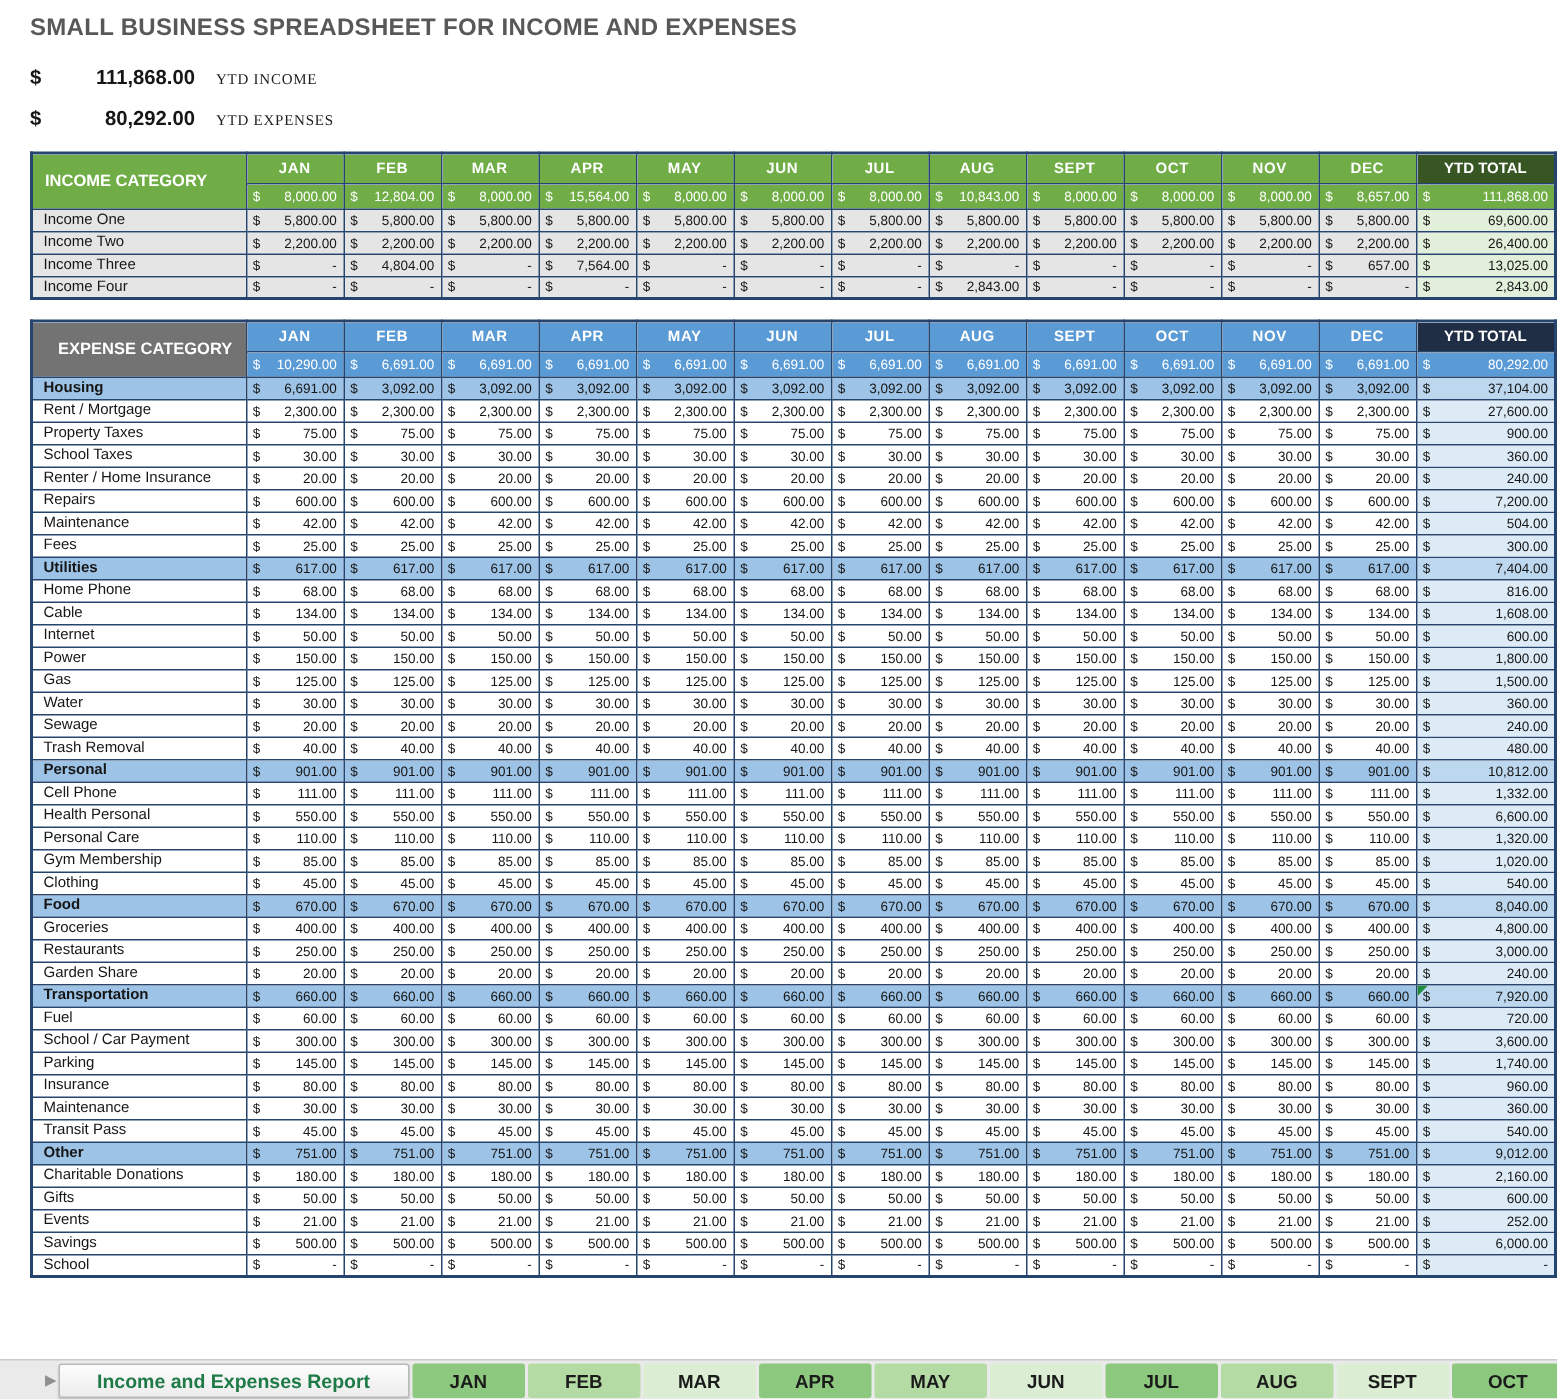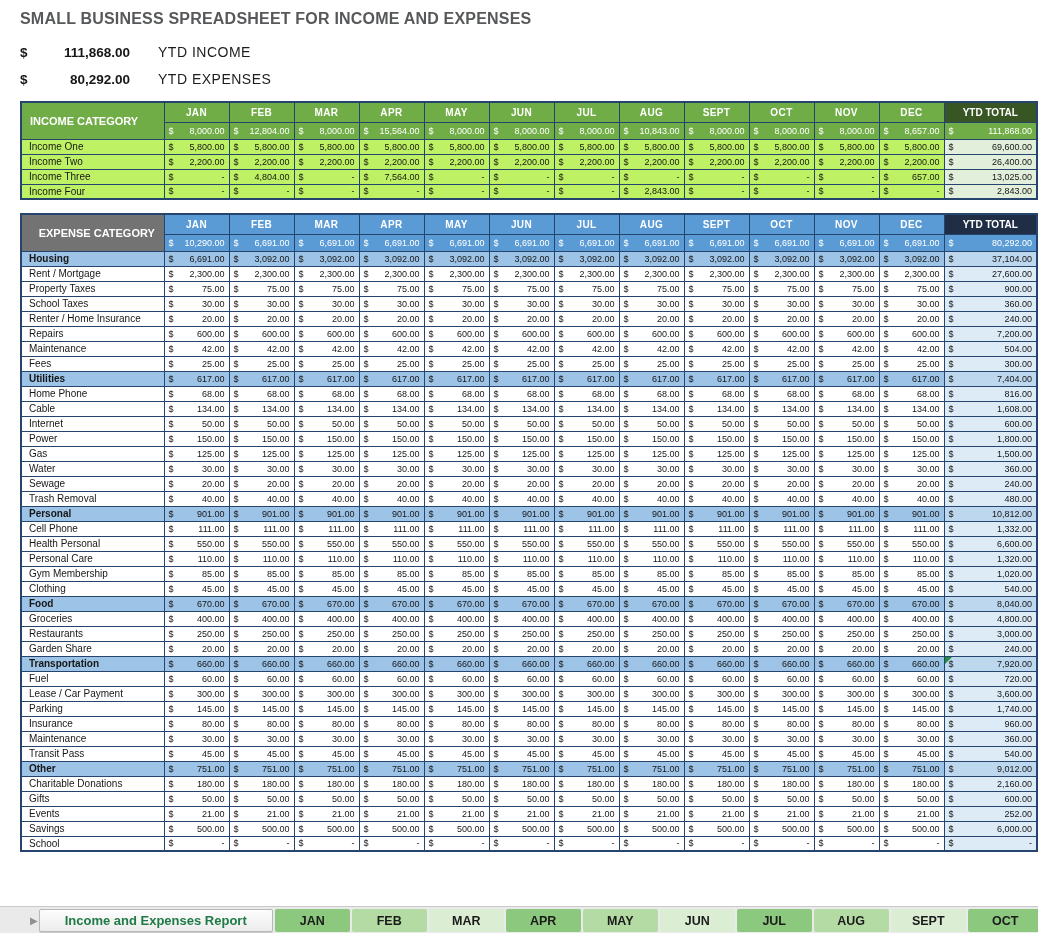--- a/index.html
+++ b/index.html
@@ -8,38 +8,38 @@
     width:1038px; height:933px; position:relative; overflow:hidden;
     background:#ffffff; font-family:"Liberation Sans", sans-serif;
   }
   .page { padding:6px 0 0 20px; }
 
   
   h1.title { font-size:16px; font-weight:700; color:#57585a; margin:4px 0 16px 0; letter-spacing:0.2px; }
   .sumrow { display:flex; align-items:baseline; height:27px; }
   .scur { font-weight:700; font-size:13.5px; width:18px; color:#161616; }
   .samt { font-weight:700; font-size:13.5px; width:92px; text-align:right; color:#161616; }
-  .slab { font-size:14px; color:#1d1d1d; margin-left:28px; letter-spacing:0.5px; }
+  .slab { font-size:10px; color:#1d1d1d; margin-left:14px; letter-spacing:0.5px;font-family:Liberation Serif, serif; }
 
   
   table.sheet { border-collapse:collapse; table-layout:fixed; width:1016px; margin-top:3px; }
   .sheet col.c-label { width:143px; }
   .sheet col.c-month { width:65px; }
   .sheet col.c-ytd   { width:93px; }
   .sheet th, .sheet td { padding:0; font-size:9px; overflow:hidden; white-space:nowrap; font-weight:400; }
   .cw { display:flex; justify-content:space-between; align-items:baseline; padding:0 4px; }
 
   
   .inc { border:2px solid #26456e; margin-bottom:13px; }
   .inc th, .inc td { border:1px solid #26456e; }
   .inc thead .cat   { background:#70ad47; color:#fff; text-align:left; padding-left:8px; font-size:11px; font-weight:700; }
   .inc thead .month { background:#70ad47; color:#fff; font-weight:700; font-size:10px; height:20px; letter-spacing:0.4px; }
   .inc thead .ytdh  { background:#375623; color:#fff; font-weight:700; font-size:10px; }
   .inc thead .htot, .inc thead .ytdtot { background:#70ad47; color:#fff; height:17px; }
-  .inc tbody td { height:15px; color:#161616; background:#bef264; }
+  .inc tbody td { height:15px; color:#161616; background:#e5e5e5; }
   .inc tbody .lbl { font-size:10px; padding-left:7px; text-align:left; }
   .inc tbody .ytd { background:#e2efda; }
 
   
   .exp { border:2px solid #26456e; }
   .exp th, .exp td { border:1px solid #26456e; }
   .exp thead .cat   { background:#737373; color:#fff; text-align:center; padding-left:8px; font-size:11px; font-weight:700; }
   .exp thead .month { background:#5b9bd5; color:#fff; font-weight:700; font-size:10px; height:20px; letter-spacing:0.4px; }
   .exp thead .ytdh  { background:#1f2e45; color:#fff; font-weight:700; font-size:10px; }
   .exp thead .htot, .exp thead .ytdtot { background:#5b9bd5; color:#fff; height:17px; }
@@ -2993,21 +2993,21 @@
               </div>
             </td>
             <td class="ytd">
               <div class="cw">
                 <span class="cur">$</span>
                 <span class="amt">720.00</span>
               </div>
             </td>
           </tr>
           <tr>
-            <td class="lbl">Lease / Car Payment</td>
+            <td class="lbl">School / Car Payment</td>
             <td>
               <div class="cw">
                 <span class="cur">$</span>
                 <span class="amt">300.00</span>
               </div>
             </td>
             <td>
               <div class="cw">
                 <span class="cur">$</span>
                 <span class="amt">300.00</span>

